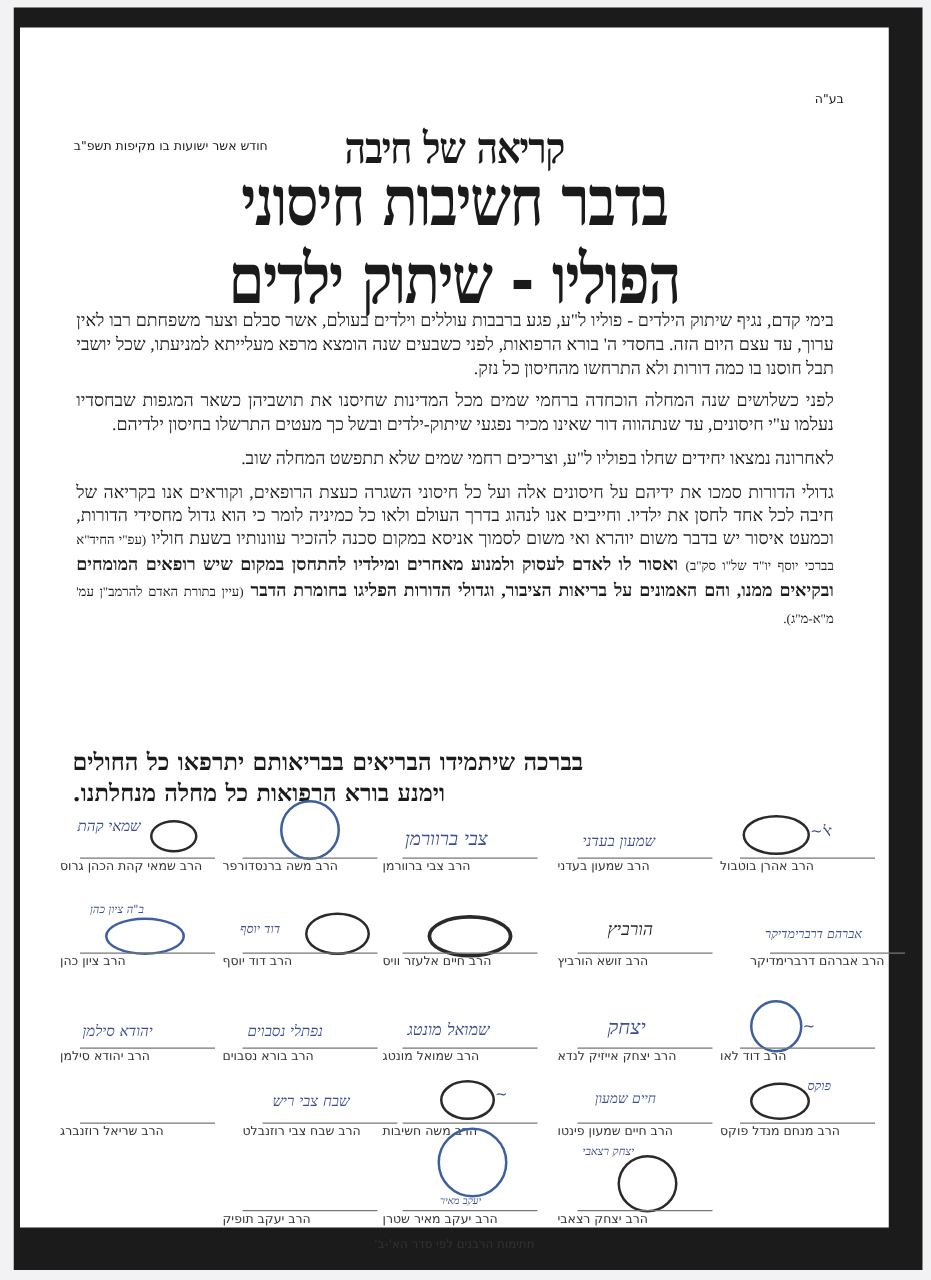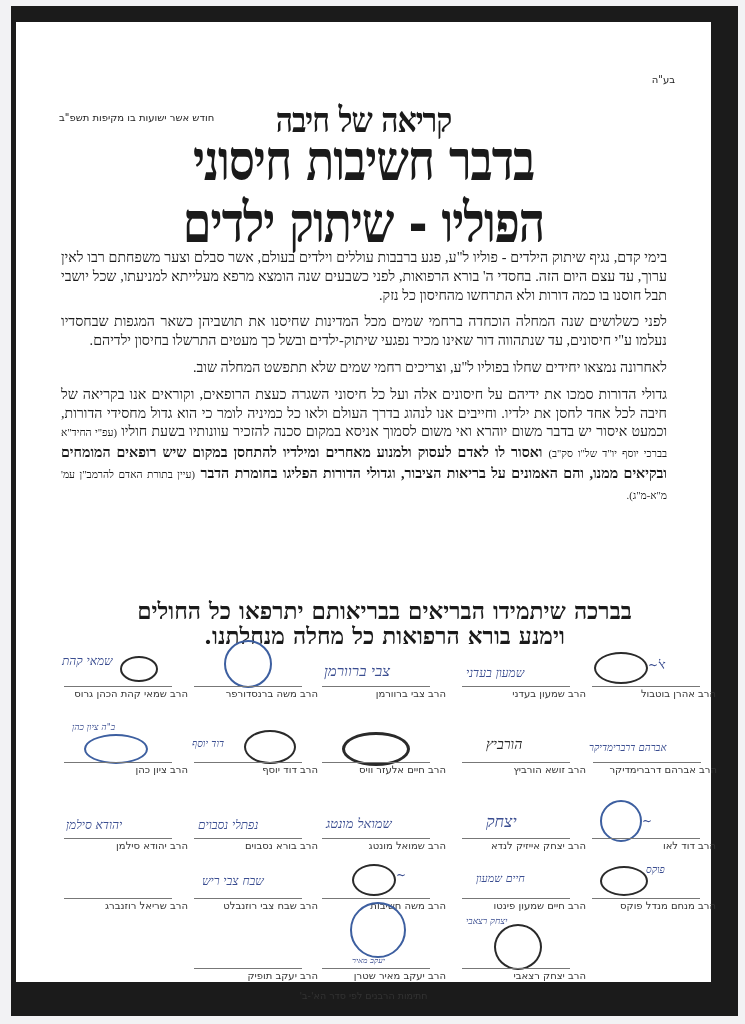--- a/index.html
+++ b/index.html
@@ -7,25 +7,25 @@
   .frame{position:absolute;left:11px;top:6px;width:727px;height:1010px;background:#1b1b1b;}
   .page{position:absolute;left:16px;top:22px;width:695px;height:960px;background:#ffffff;direction:rtl;color:#1a1a1a;}
   .top-right{position:absolute;right:36px;top:52px;font-size:10px;}
   .top-left{position:absolute;left:43px;top:54px;font-size:10px;direction:rtl;margin-top:36px;}
   .kicker{position:absolute;left:0;right:0;top:80px;text-align:center;font-family:"DejaVu Serif","Liberation Serif",serif;font-size:30px;font-weight:bold;transform:scaleY(1.15);letter-spacing:-1px;}
   .title{position:absolute;left:0;right:0;top:118px;text-align:center;font-family:"DejaVu Serif","Liberation Serif",serif;font-size:46px;font-weight:bold;line-height:52px;transform:scaleY(1.2);letter-spacing:-1px;}
   .body{position:absolute;left:45px;right:44px;top:226px;font-family:"Liberation Serif","DejaVu Serif",serif;font-size:14.2px;line-height:18.8px;text-align:justify;}
   .body p{margin:0 0 8px 0;}
   .small{font-size:10.5px;}
   .bold{font-weight:bold;}
-  .blessing{position:absolute;left:0;right:0;top:576px;text-align:center;font-family:"DejaVu Serif","Liberation Serif",serif;font-size:23px;font-weight:bold;line-height:25px;margin-left:42px;}
+  .blessing{position:absolute;left:0;right:0;top:576px;text-align:left;font-family:"DejaVu Serif","Liberation Serif",serif;font-size:19px;font-weight:bold;line-height:25px;margin-left:42px;}
   .sig{position:absolute;width:120px;height:56px;text-align:center;}
   .sig .mark{position:absolute;left:0;right:0;top:0;height:40px;}
   .sig .line{position:absolute;left:6px;right:6px;top:40px;border-top:1px solid #777;}
-  .sig .name{position:absolute;left:-10px;right:-10px;top:42px;font-size:10px;color:#333;white-space:nowrap;text-align:right;}
+  .sig .name{position:absolute;left:-10px;right:-10px;top:42px;font-size:10px;color:#333;white-space:nowrap;text-align:left;}
   .stamp{position:absolute;border:2px solid #2a2a2a;border-radius:50%;}
   .stamp.blue{border-color:#3d5fa0;}
   .scribble{position:absolute;font-family:"DejaVu Serif",serif;font-style:italic;font-size:12px;color:#3a4d90;white-space:nowrap;}
   .footer{position:absolute;left:0;right:0;top:968px;text-align:center;font-size:9.5px;color:#333;}
 </style>
 </head>
 <body>
 
 <div class="frame"></div>
 <div class="page">
@@ -87,21 +87,21 @@
   </div>
   <div class="sig" style="left:42px;top:624px">
     <div class="mark">
         <span class="scribble" style="left:4px;top:8px">שמאי קהת</span>
         <div class="stamp" style="left:62px;top:10px;width:34px;height:22px"></div>
       </div>
     <div class="line"></div>
       <div class="name">הרב שמאי קהת הכהן גרוס</div>
   </div>
 
-  <div class="sig" style="left:571px;top:700px">
+  <div class="sig" style="left:594px;top:700px">
     <div class="mark">
         <span class="scribble" style="left:2px;top:20px;font-size:10px">אברהם דרברימדיקר</span>
       </div>
     <div class="line"></div>
       <div class="name">הרב אברהם דרברימדיקר</div>
   </div>
   <div class="sig" style="left:440px;top:700px">
     <div class="mark">
         <span class="scribble" style="left:30px;top:14px;font-size:14px;color:#222">הורביץ</span>
       </div>
@@ -185,21 +185,21 @@
       <div class="name">הרב חיים שמעון פינטו</div>
   </div>
   <div class="sig" style="left:300px;top:836px">
     <div class="mark">
         <div class="stamp" style="left:36px;top:6px;width:40px;height:28px"></div>
         <span class="scribble" style="left:80px;top:10px">~</span>
       </div>
     <div class="line"></div>
       <div class="name">הרב משה חשיבות</div>
   </div>
-  <div class="sig" style="left:172px;top:836px">
+  <div class="sig" style="left:188px;top:836px">
     <div class="mark">
         <span class="scribble" style="left:14px;top:16px;font-size:12px">שבח צבי ריש</span>
       </div>
     <div class="line"></div>
       <div class="name">הרב שבח צבי רוזנבלט</div>
   </div>
   <div class="sig" style="left:42px;top:836px">
     <div class="line"></div>
       <div class="name">הרב שריאל רוזנברג</div>
   </div>

